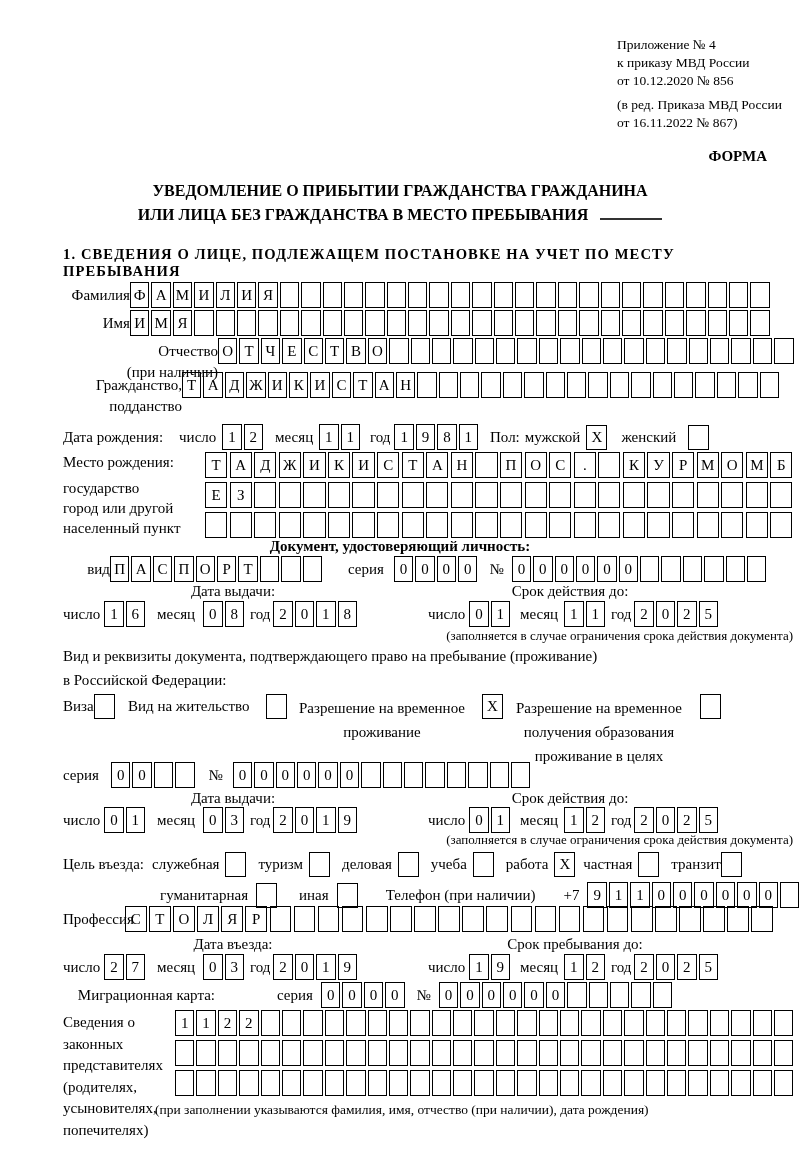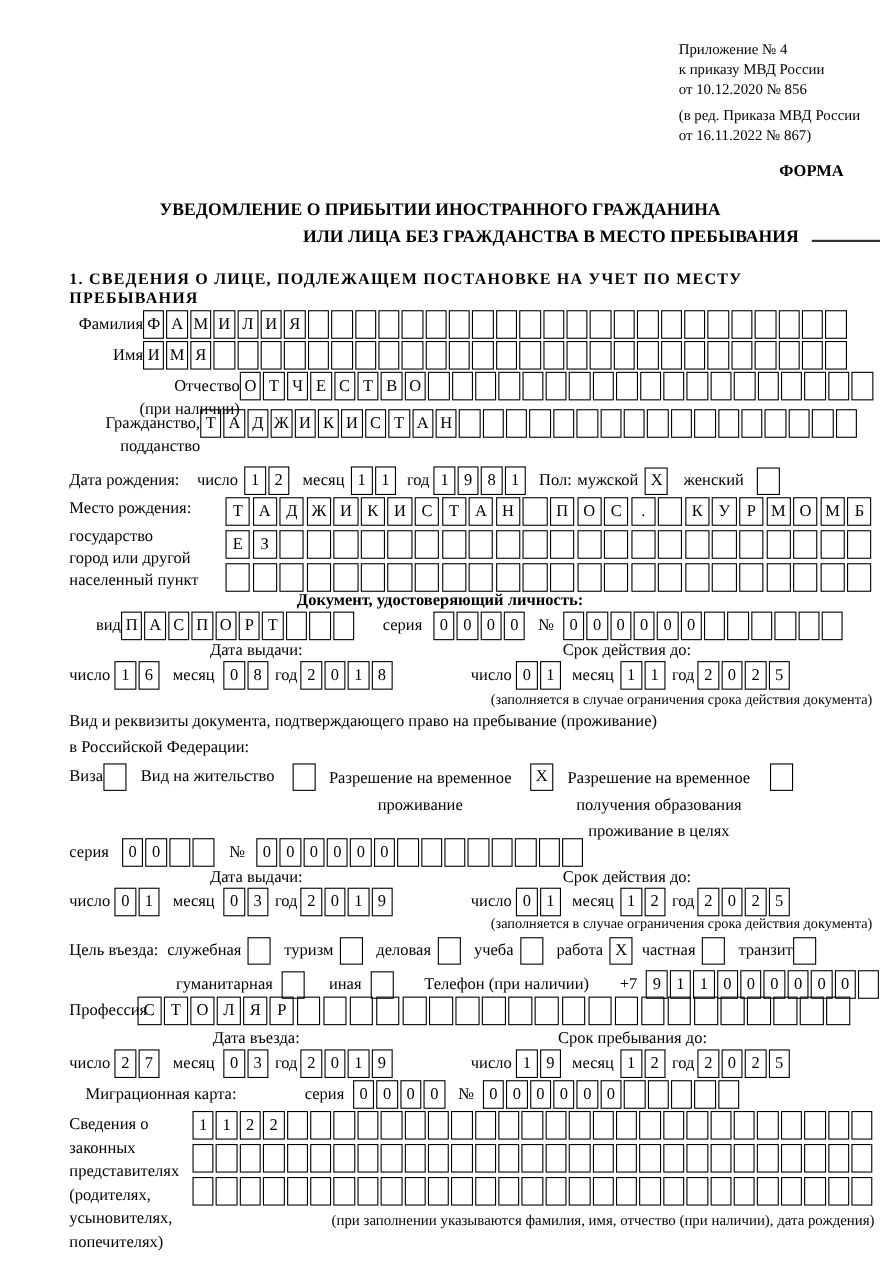--- a/index.html
+++ b/index.html
@@ -34,22 +34,22 @@
 <div class="abs small" style="left:617px;top:36px">
   <div>Приложение № 4</div>
   <div>к приказу МВД России</div>
   <div>от 10.12.2020 № 856</div>
   <div style="margin-top:5px">(в ред. Приказа МВД России</div>
   <div>от 16.11.2022 № 867)</div>
 </div>
 
 <div class="abs b" style="right:33px;top:148px">ФОРМА</div>
 
-<div class="abs b" style="left:0;top:182px;width:800px;text-align:center;font-size:16px">УВЕДОМЛЕНИЕ О ПРИБЫТИИ ИНОСТРАННОГО ГРАЖДАНИНА</div>
-<div class="abs b" style="left:0;top:206px;width:800px;text-align:right;font-size:16px">
+<div class="abs b" style="left:0;top:182px;width:800px;text-align:center;font-size:16px">УВЕДОМЛЕНИЕ О ПРИБЫТИИ ГРАЖДАНСТВА ГРАЖДАНИНА</div>
+<div class="abs b" style="left:0;top:206px;width:800px;text-align:center;font-size:16px">
   <span>ИЛИ ЛИЦА БЕЗ ГРАЖДАНСТВА В МЕСТО ПРЕБЫВАНИЯ</span><span class="title-underline"></span>
 </div>
 
 <div class="abs b" style="left:63px;top:246px;width:732px;font-size:14.6px;letter-spacing:1.1px">1. СВЕДЕНИЯ О ЛИЦЕ, ПОДЛЕЖАЩЕМ ПОСТАНОВКЕ НА УЧЕТ ПО МЕСТУ ПРЕБЫВАНИЯ</div>
 
 <div class="abs row" style="left:63px;top:282px">
   <div class="lbl" style="width:67px">Фамилия</div>
   <div class="cells">
       <div class="cell">Ф</div>
       <div class="cell">А</div>
@@ -713,13 +713,13 @@
     <div class="cell"></div>
     <div class="cell"></div>
     <div class="cell"></div>
     <div class="cell"></div>
     <div class="cell"></div>
     <div class="cell"></div>
     <div class="cell"></div>
     <div class="cell"></div>
   </div>
 
-<div class="abs" style="left:155px;top:1102px;width:640px;text-align:right;font-size:13.5px">(при заполнении указываются фамилия, имя, отчество (при наличии), дата рождения)</div>
+<div class="abs" style="left:155px;top:1102px;width:640px;text-align:left;font-size:13.5px">(при заполнении указываются фамилия, имя, отчество (при наличии), дата рождения)</div>
 
 </body></html>

